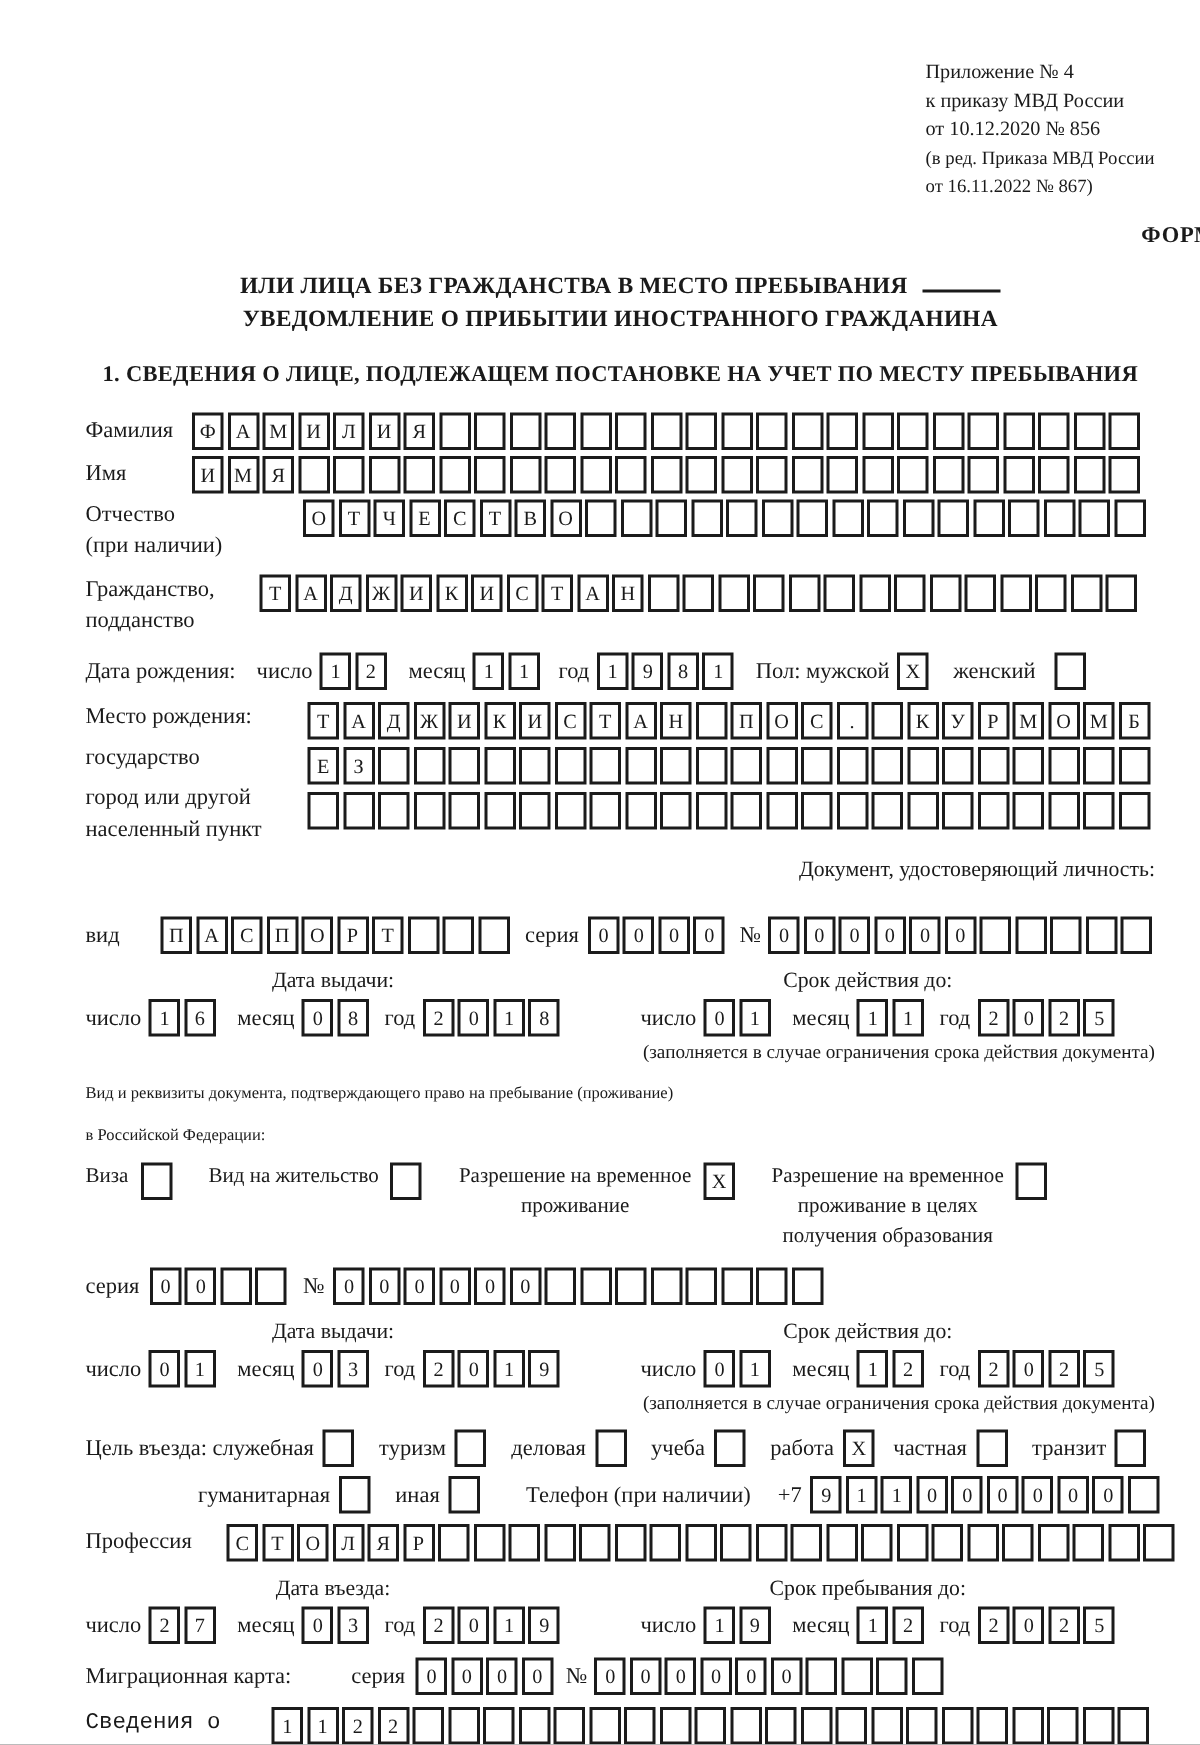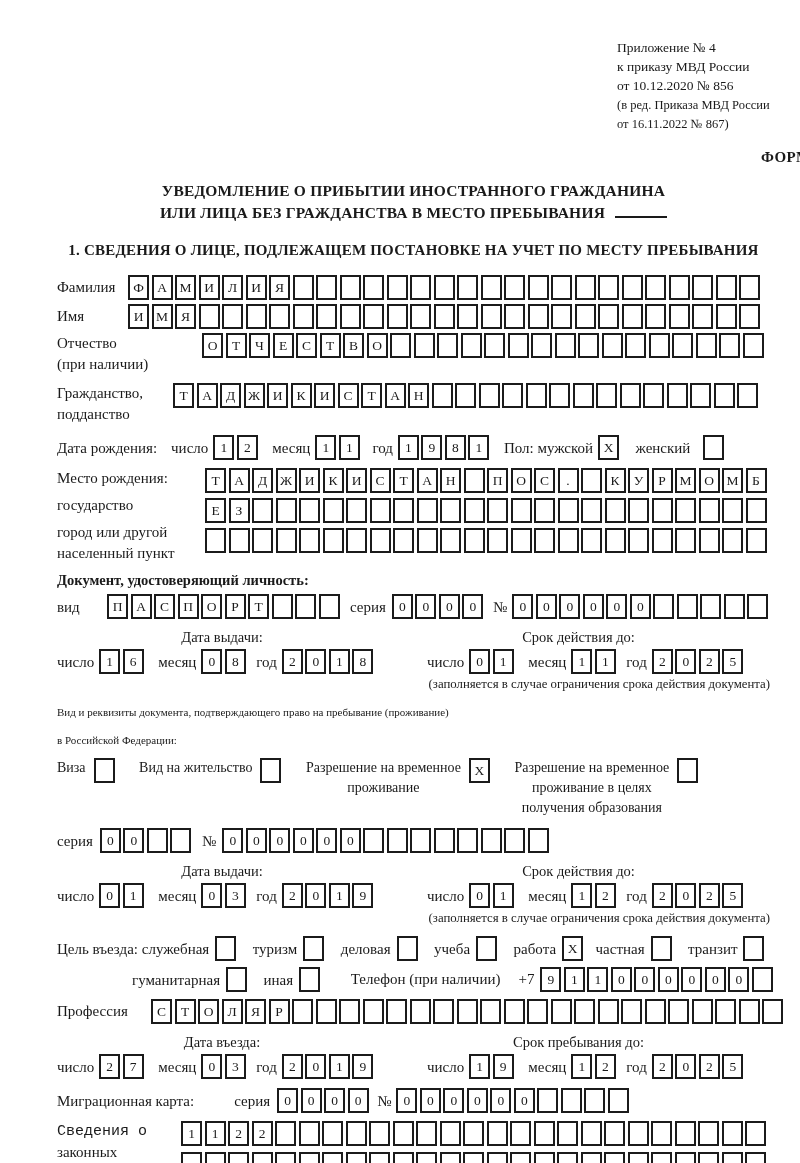--- a/index.html
+++ b/index.html
@@ -27,21 +27,21 @@
   }
   .w71{width:71px;flex:0 0 71px;}
   .w145{width:145px;flex:0 0 145px;}
   .w116{width:116px;flex:0 0 116px;}
   .w148{width:148px;flex:0 0 148px;}
   .w124{width:124px;flex:0 0 124px;}
   .grp{display:flex;align-items:center;}
   .grp .lbl{margin-right:5px;}
   .mlbl{margin-left:12px;}
   .stack > .cells{margin-bottom:5px;}
-  .dochead{text-align:left;font-weight:bold;font-size:14.5px;margin-top:8px;margin-bottom:5px;}
+  .dochead{text-align:right;font-weight:normal;font-size:14.5px;margin-top:8px;margin-bottom:22px;}
   .dates{display:flex;margin-top:10px;}
   .dcol{display:flex;flex-direction:column;}
   .dcol.left{width:330px;flex:0 0 330px;}
   .dcol.right{flex:1;}
   .dhead{font-size:14.5px;text-align:center;margin-bottom:3px;}
   .dline{display:flex;align-items:center;}
   .dnote{font-size:12.8px;margin-top:3px;text-align:right;white-space:nowrap;}
   .para{font-size:11px;line-height:24px;margin-top:8px;}
   .permrow{display:flex;align-items:flex-start;margin-top:6px;}
   .pitem{display:flex;align-items:flex-start;margin-right:22px;}
@@ -61,22 +61,22 @@
     <div>Приложение № 4</div>
     <div>к приказу МВД России</div>
     <div>от 10.12.2020 № 856</div>
     <div class="sub">(в ред. Приказа МВД России</div>
     <div class="sub">от 16.11.2022 № 867)</div>
   </div>
 
   <div class="forma">ФОРМА</div>
 
   <div class="title">
+    <div><span>ИЛИ ЛИЦА БЕЗ ГРАЖДАНСТВА В МЕСТО ПРЕБЫВАНИЯ</span><span class="blank-line"></span></div>
     <div>УВЕДОМЛЕНИЕ О ПРИБЫТИИ ИНОСТРАННОГО ГРАЖДАНИНА</div>
-    <div><span>ИЛИ ЛИЦА БЕЗ ГРАЖДАНСТВА В МЕСТО ПРЕБЫВАНИЯ</span><span class="blank-line"></span></div>
   </div>
 
   <div class="sec1">1. СВЕДЕНИЯ О ЛИЦЕ, ПОДЛЕЖАЩЕМ ПОСТАНОВКЕ НА УЧЕТ ПО МЕСТУ ПРЕБЫВАНИЯ</div>
 
   <div class="row" style="margin-top:16px;">
     <span class="lbl w71">Фамилия</span>
     <span class="cells">
         <span class="cell">Ф</span>
         <span class="cell">А</span>
         <span class="cell">М</span>
@@ -598,21 +598,21 @@
         </span>
       </span>
     <span class="pair" style="margin-right:0;">
         <span class="lbl">транзит</span>
         <span class="cells">
           <span class="cell"></span>
         </span>
       </span>
   </div>
 
-  <div class="row" style="margin-top:6px;margin-left:75px;">
+  <div class="row" style="margin-top:6px;align-items:center;margin-left:75px;">
     <span class="pair">
         <span class="lbl">гуманитарная</span>
         <span class="cells">
           <span class="cell"></span>
         </span>
       </span>
     <span class="pair">
         <span class="lbl">иная</span>
         <span class="cells">
           <span class="cell"></span>

